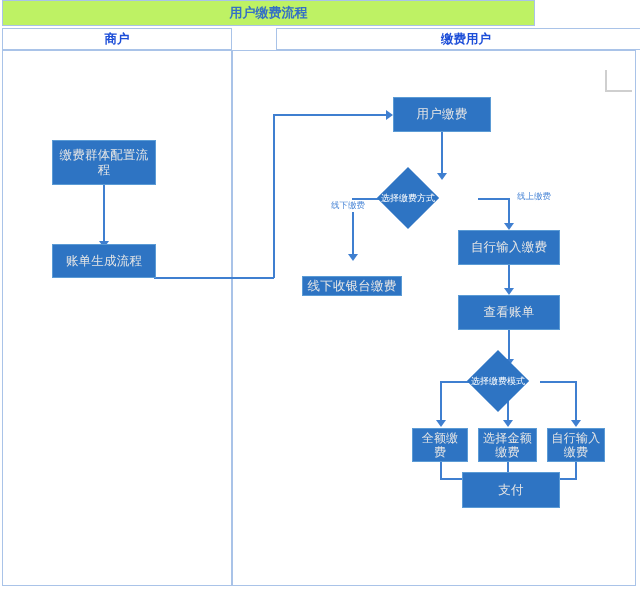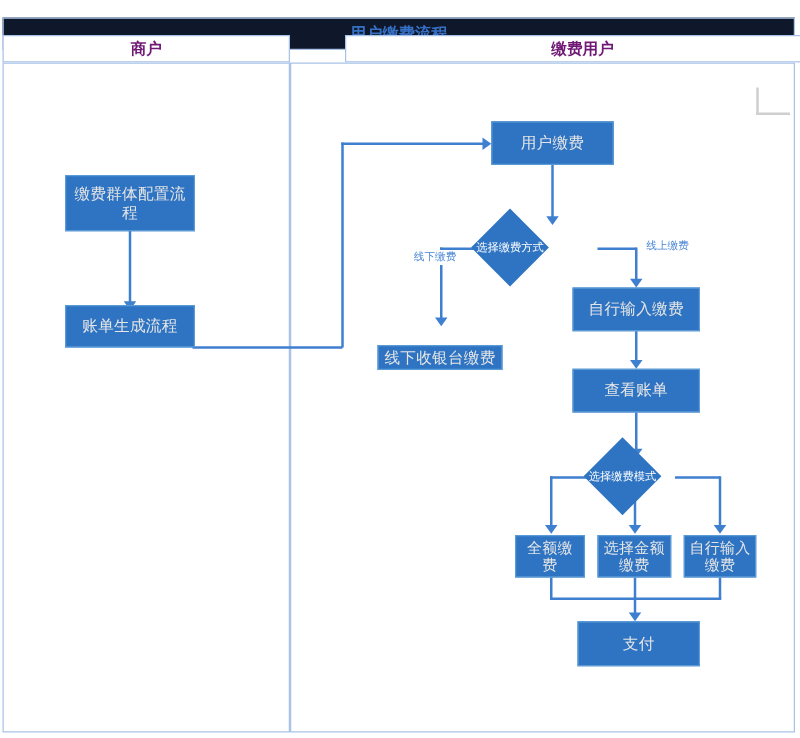--- a/index.html
+++ b/index.html
@@ -7,37 +7,37 @@
 
   #canvas{
     position:relative;
     width:640px;height:590px;
     background:#ffffff;
     overflow:hidden;
   }
 
   
   .frame-title{
-    position:absolute;left:2px;top:14px;width:634px;height:26px;
+    position:absolute;left:2px;top:0;width:533px;height:26px;
     border:1px solid #a9c3e8;
-    background:#0f172a;
+    background:#bef264;
     box-sizing:border-box;
   }
   .frame-title span{
     display:block;width:100%;text-align:center;
     line-height:24px;font-size:13px;font-weight:bold;color:#3570c5;
   }
   .lane-head{
     position:absolute;top:28px;height:22px;
     border:1px solid #a9c3e8;
     background:#ffffff;box-sizing:border-box;
   }
   .lane-head span{
     display:block;width:100%;text-align:center;
-    line-height:20px;font-size:12.5px;font-weight:bold;color:#701a75;
+    line-height:20px;font-size:12.5px;font-weight:bold;color:#1d4ed8;
   }
   .lane-head.left{left:2px;width:230px;}
   .lane-head.right{left:232px;width:380px;margin-left:44px;}
 
   .lane-body{
     position:absolute;top:50px;height:536px;
     border:1px solid #a9c3e8;
     background:#ffffff;box-sizing:border-box;
   }
   .lane-body.left{left:2px;width:230px;}
@@ -190,15 +190,15 @@
     <div class="shape"></div>
     <div class="dtext">选择缴费模式</div>
   </div>
 
   <div class="node small" style="left:412px;top:428px;width:56px;height:34px;">全额缴费</div>
 
   <div class="node small" style="left:478px;top:428px;width:59px;height:34px;">选择金额缴费</div>
 
   <div class="node small" style="left:547px;top:428px;width:58px;height:34px;">自行输入缴费</div>
 
-  <div class="node" style="left:462px;top:497px;width:98px;height:36px;">支付</div>
+  <div class="node" style="left:462px;top:472px;width:98px;height:36px;">支付</div>
 
 </div>
 
 </body></html>

